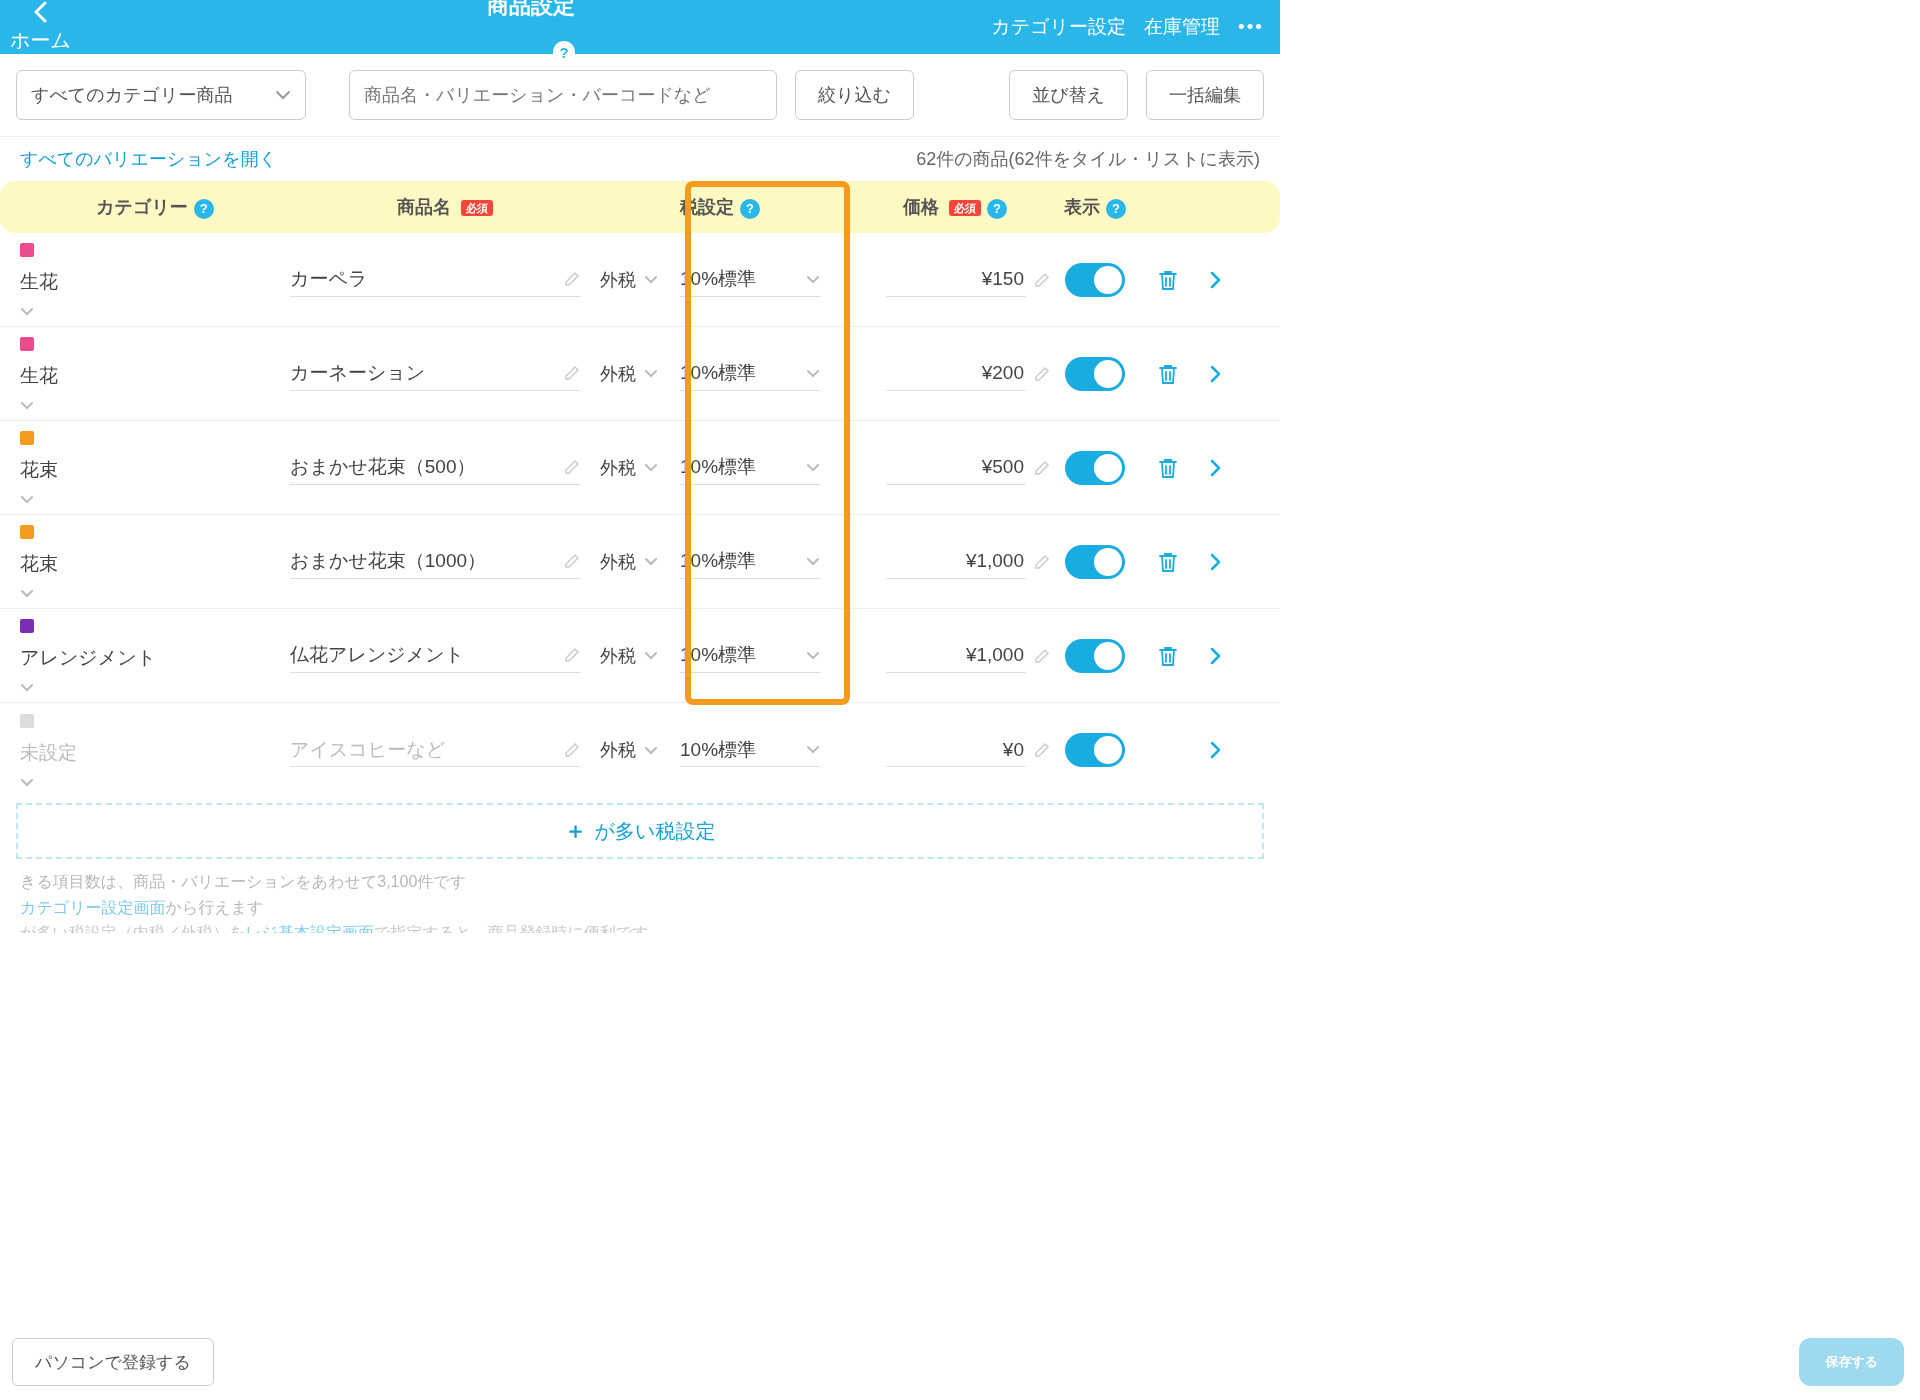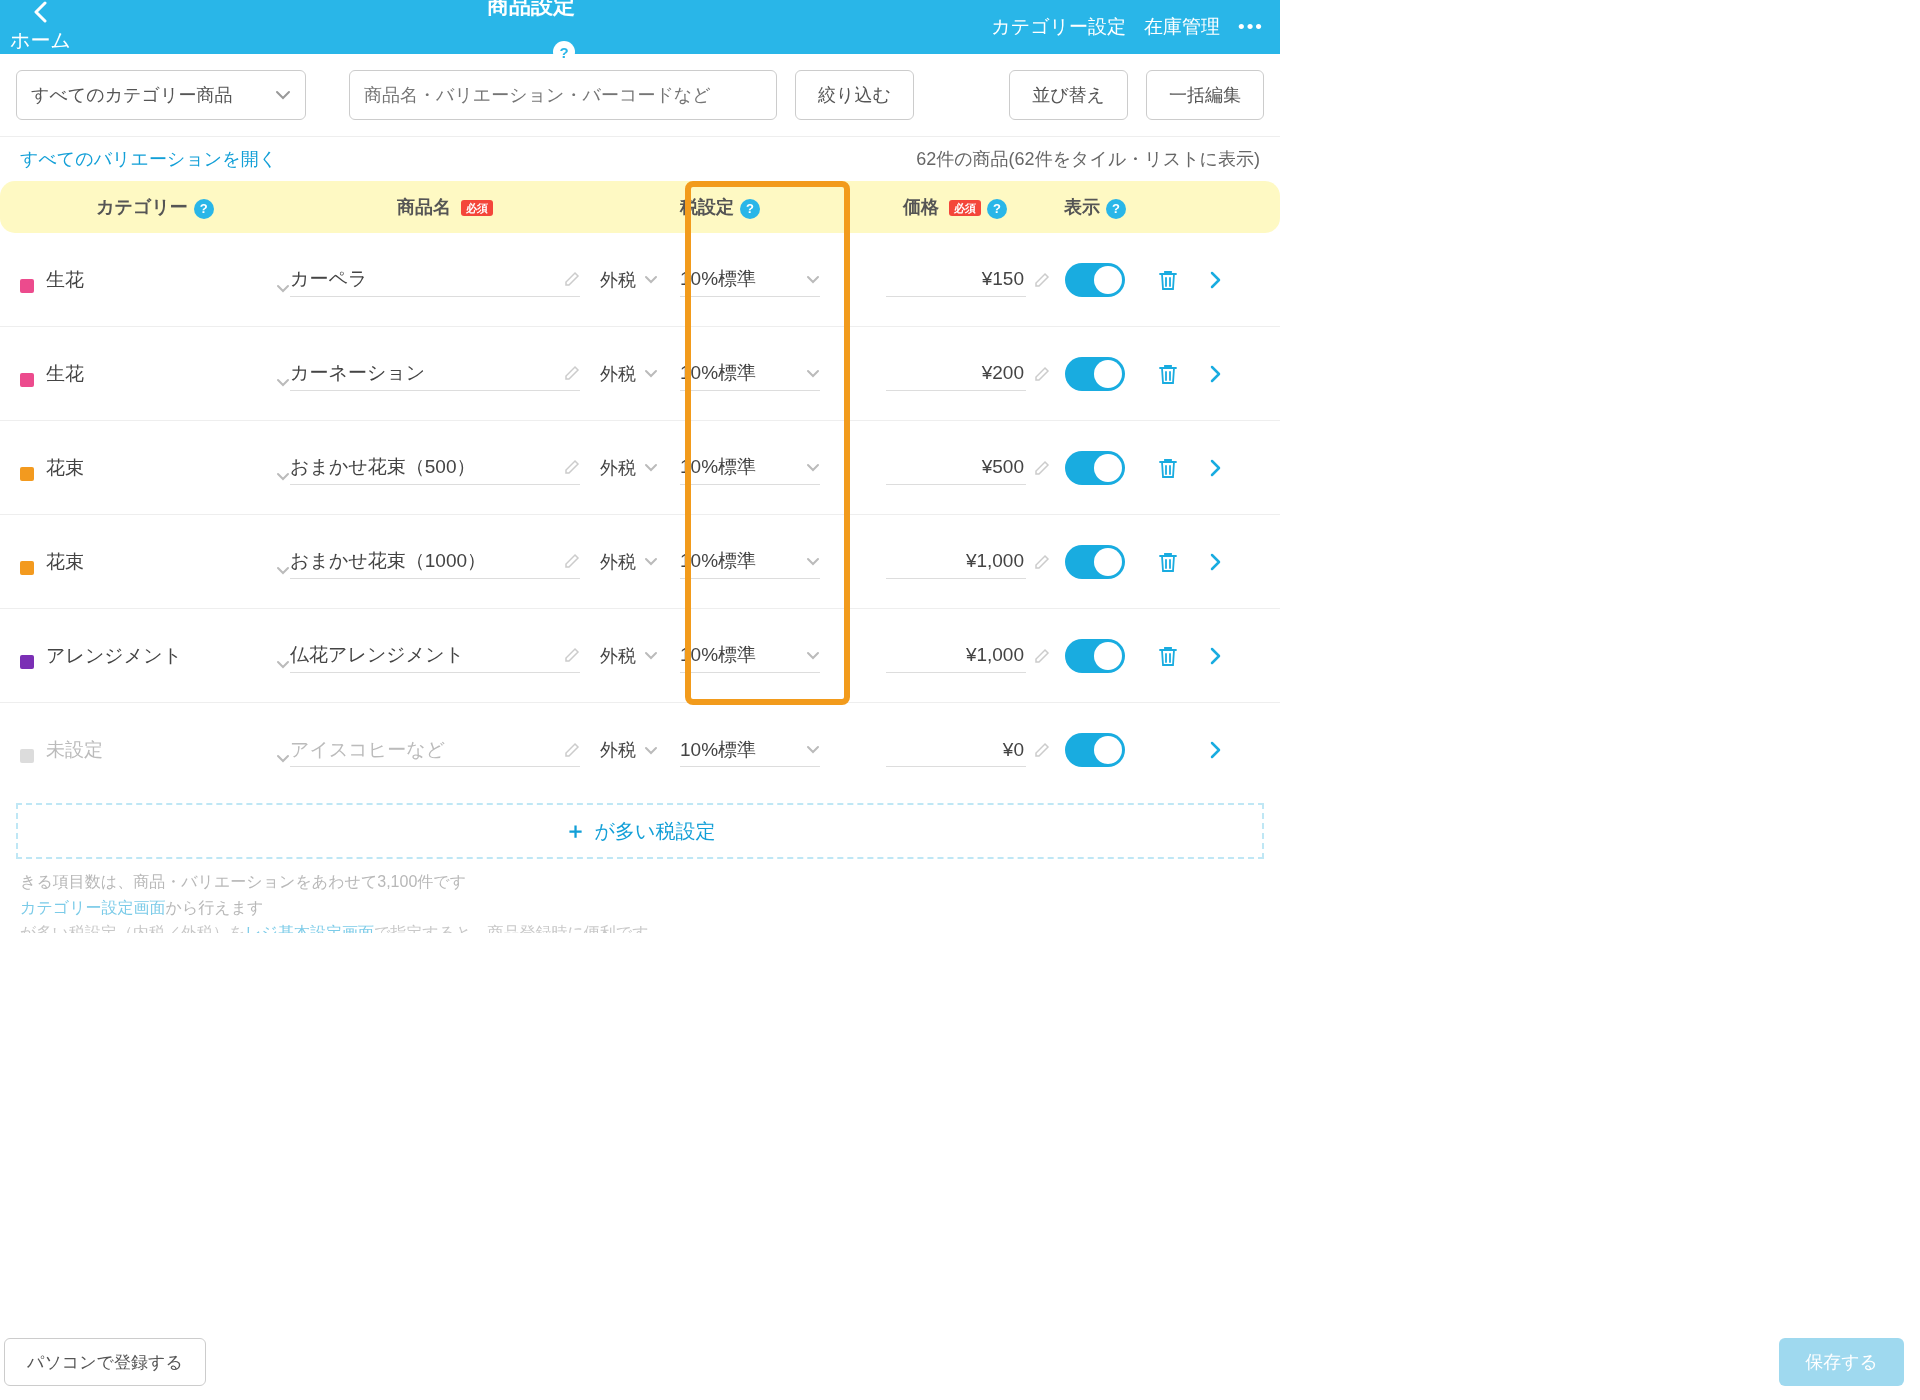--- a/index.html
+++ b/index.html
@@ -103,21 +103,21 @@
 
   
   .rows { position: relative; }
   .row {
     display: flex; align-items: center;
     height: 94px;
     padding: 0 16px 0 20px;
     border-bottom: 1px solid #eee;
   }
   .row.last { border-bottom: none; }
-  .cat-cell { display:flex; align-items:flex-end; gap:12px; width:270px;}
+  .cat-cell { display:flex; align-items:flex-start; gap:12px; width:270px;flex-direction:column;}
   .swatch { width: 14px; height: 14px; border-radius: 2px; flex-shrink:0; }
   .cat-name { flex:1; font-size:19px; color:#444; }
   .cat-name.unset { color:#bbb; }
 
   .field-line {
     border-bottom: 1px solid #ddd;
     height: 34px; display:flex; align-items:center;
     font-size: 19px; color:#444;
   }
   .product-cell { width:310px; }
@@ -166,27 +166,27 @@
   }
   .plus { font-size:22px; font-weight:600; margin-right:8px; }
 
   
   .footer-text {
     padding: 10px 20px 0 20px;
     color:#b8b8b8; font-size:16px; line-height:1.6;
   }
   .footer-text .lnk { color:#7bcbe8; }
   .footer-bar {
-    position:absolute; bottom:14px; left:4px; right:16px;
+    position:absolute; bottom:14px; left:12px; right:16px;
     display:flex; justify-content:space-between; align-items:center;
   }
   .save-btn {
     height:48px; padding:0 26px;
-    background:#9fd9ef; color:#fff; border:none; border-radius:6px;
-    font-size:18px; cursor:pointer;
+    background:#9fd9ef; color:#fff; border:none; border-radius:12px;
+    font-size:13px; cursor:pointer;font-weight:bold;
   }
   .outline-btn {
     height:48px; padding:0 22px; border:1px solid #ccc; border-radius:6px;
     background:#fff; color:#555; font-size:17px; cursor:pointer;
   }
 
   svg { display:block; }
 </style>
 </head>
 <body>

